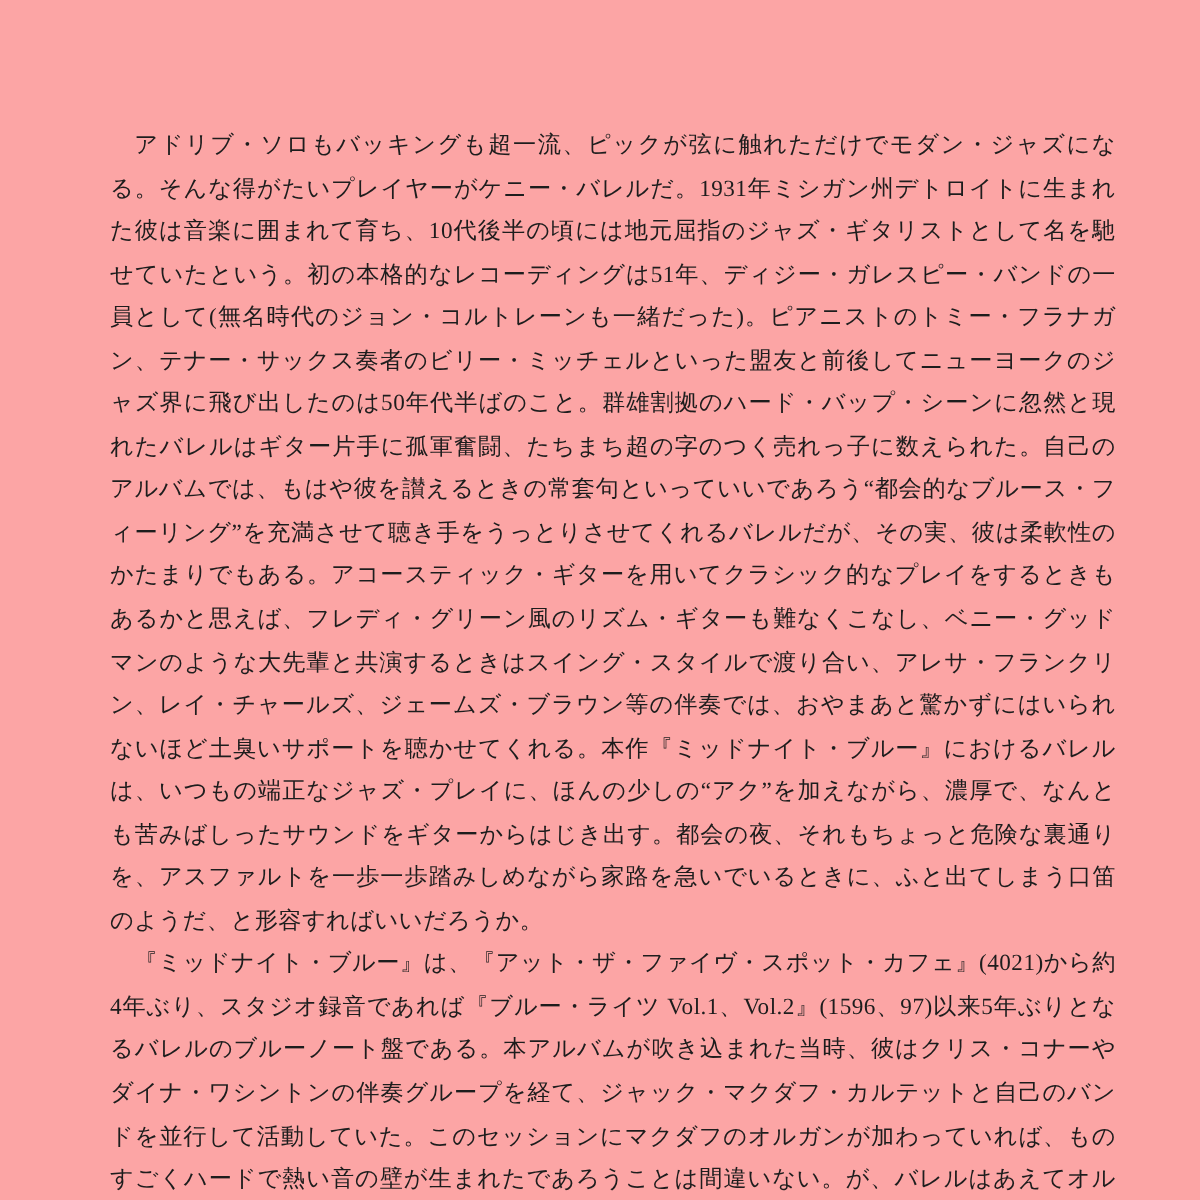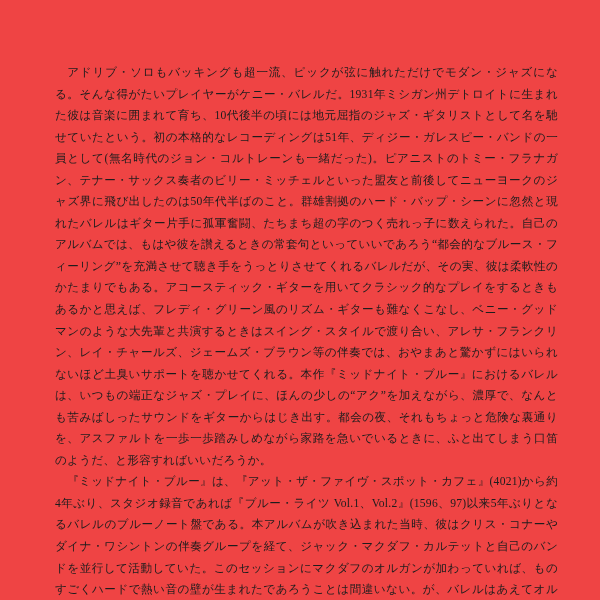--- a/index.html
+++ b/index.html
@@ -13,21 +13,21 @@
     font-family: "Liberation Serif", serif;
     overflow: hidden;
     position: relative;
   }
   .page {
     position: absolute;
     left: 0;
     top: 0;
     width: 600px;
     height: 600px;
-    background: #ef4444;
+    background: #fca5a5;
   }
   .text-block {
     position: absolute;
     left: 55px;
     top: 62px;
     width: 503px;
     color: #1d1d1d;
     font-size: 11.6px;
     line-height: 21.55px;
     text-align: justify;

